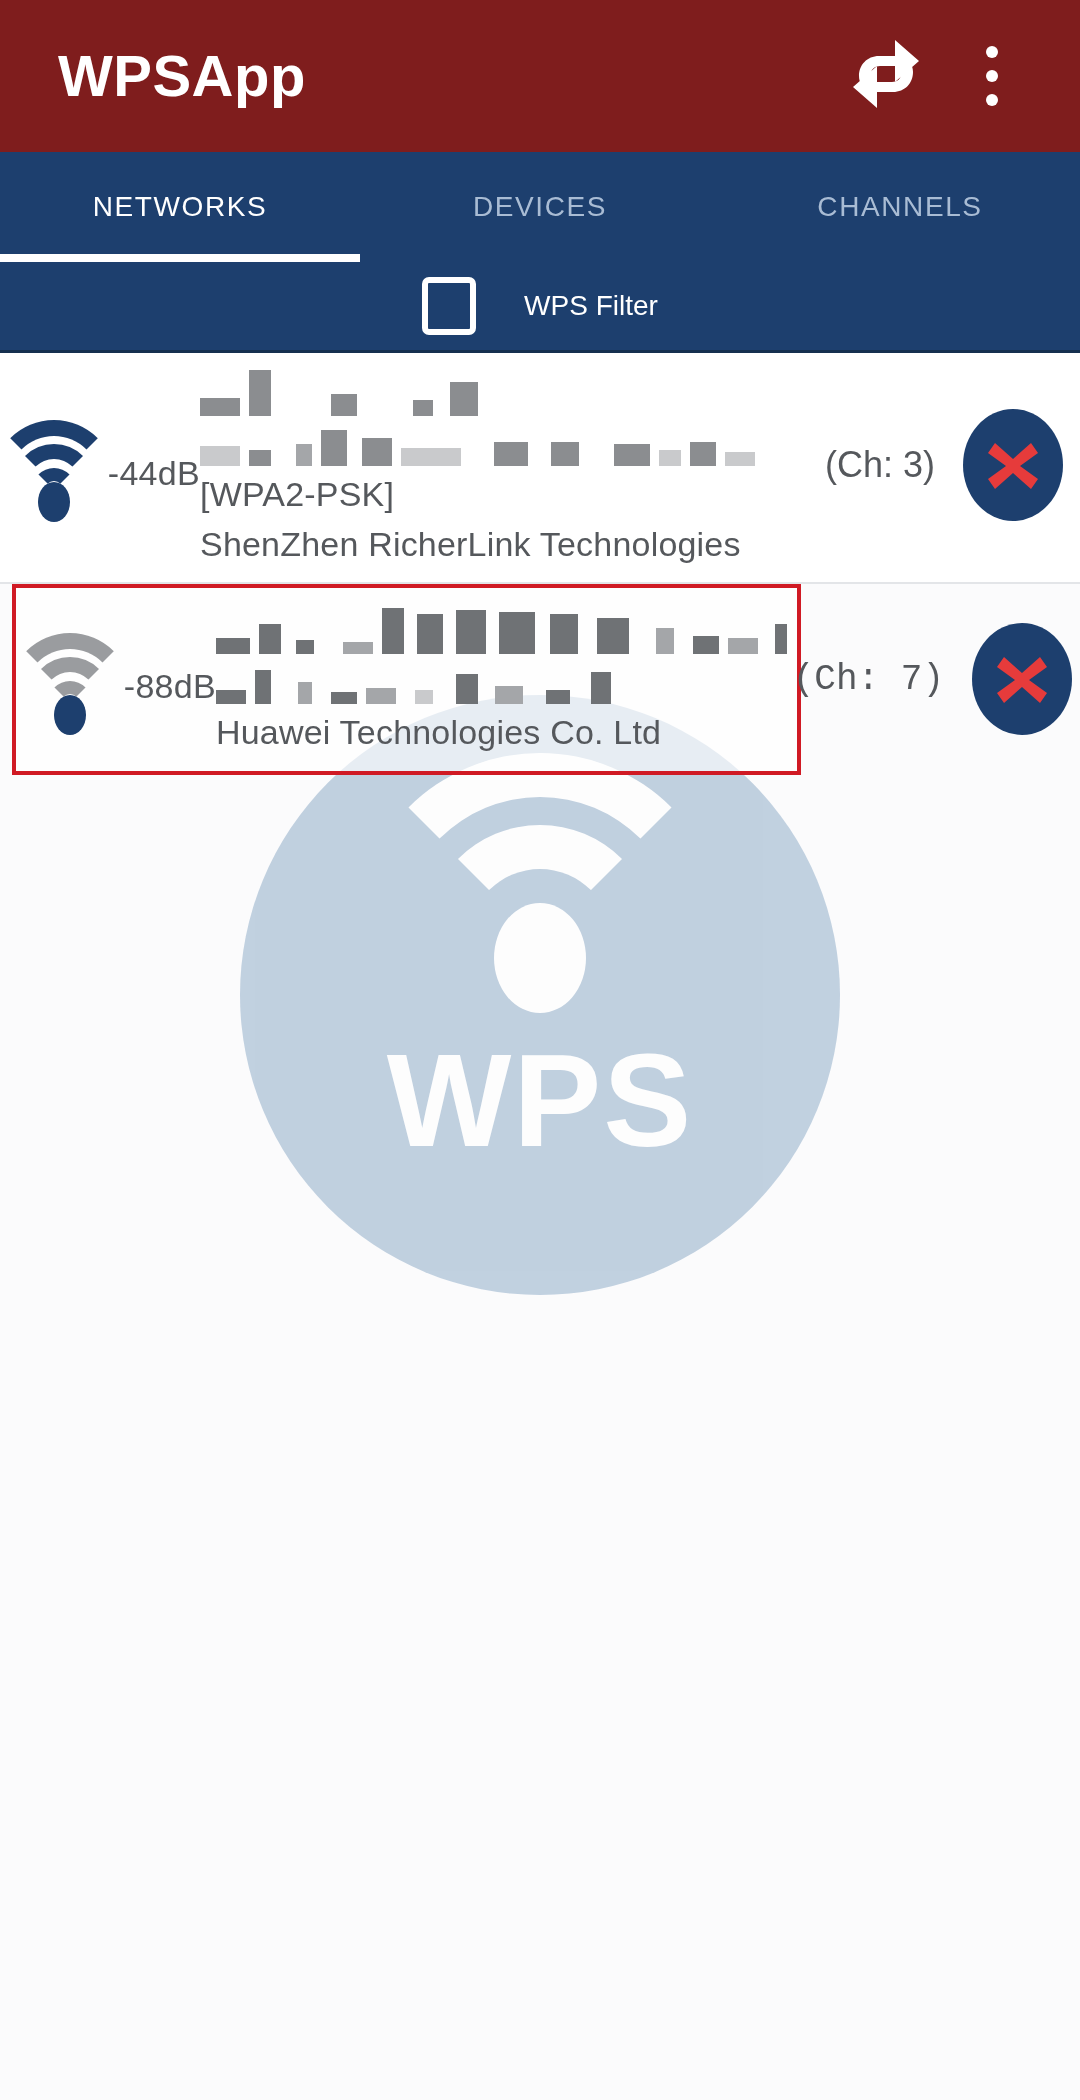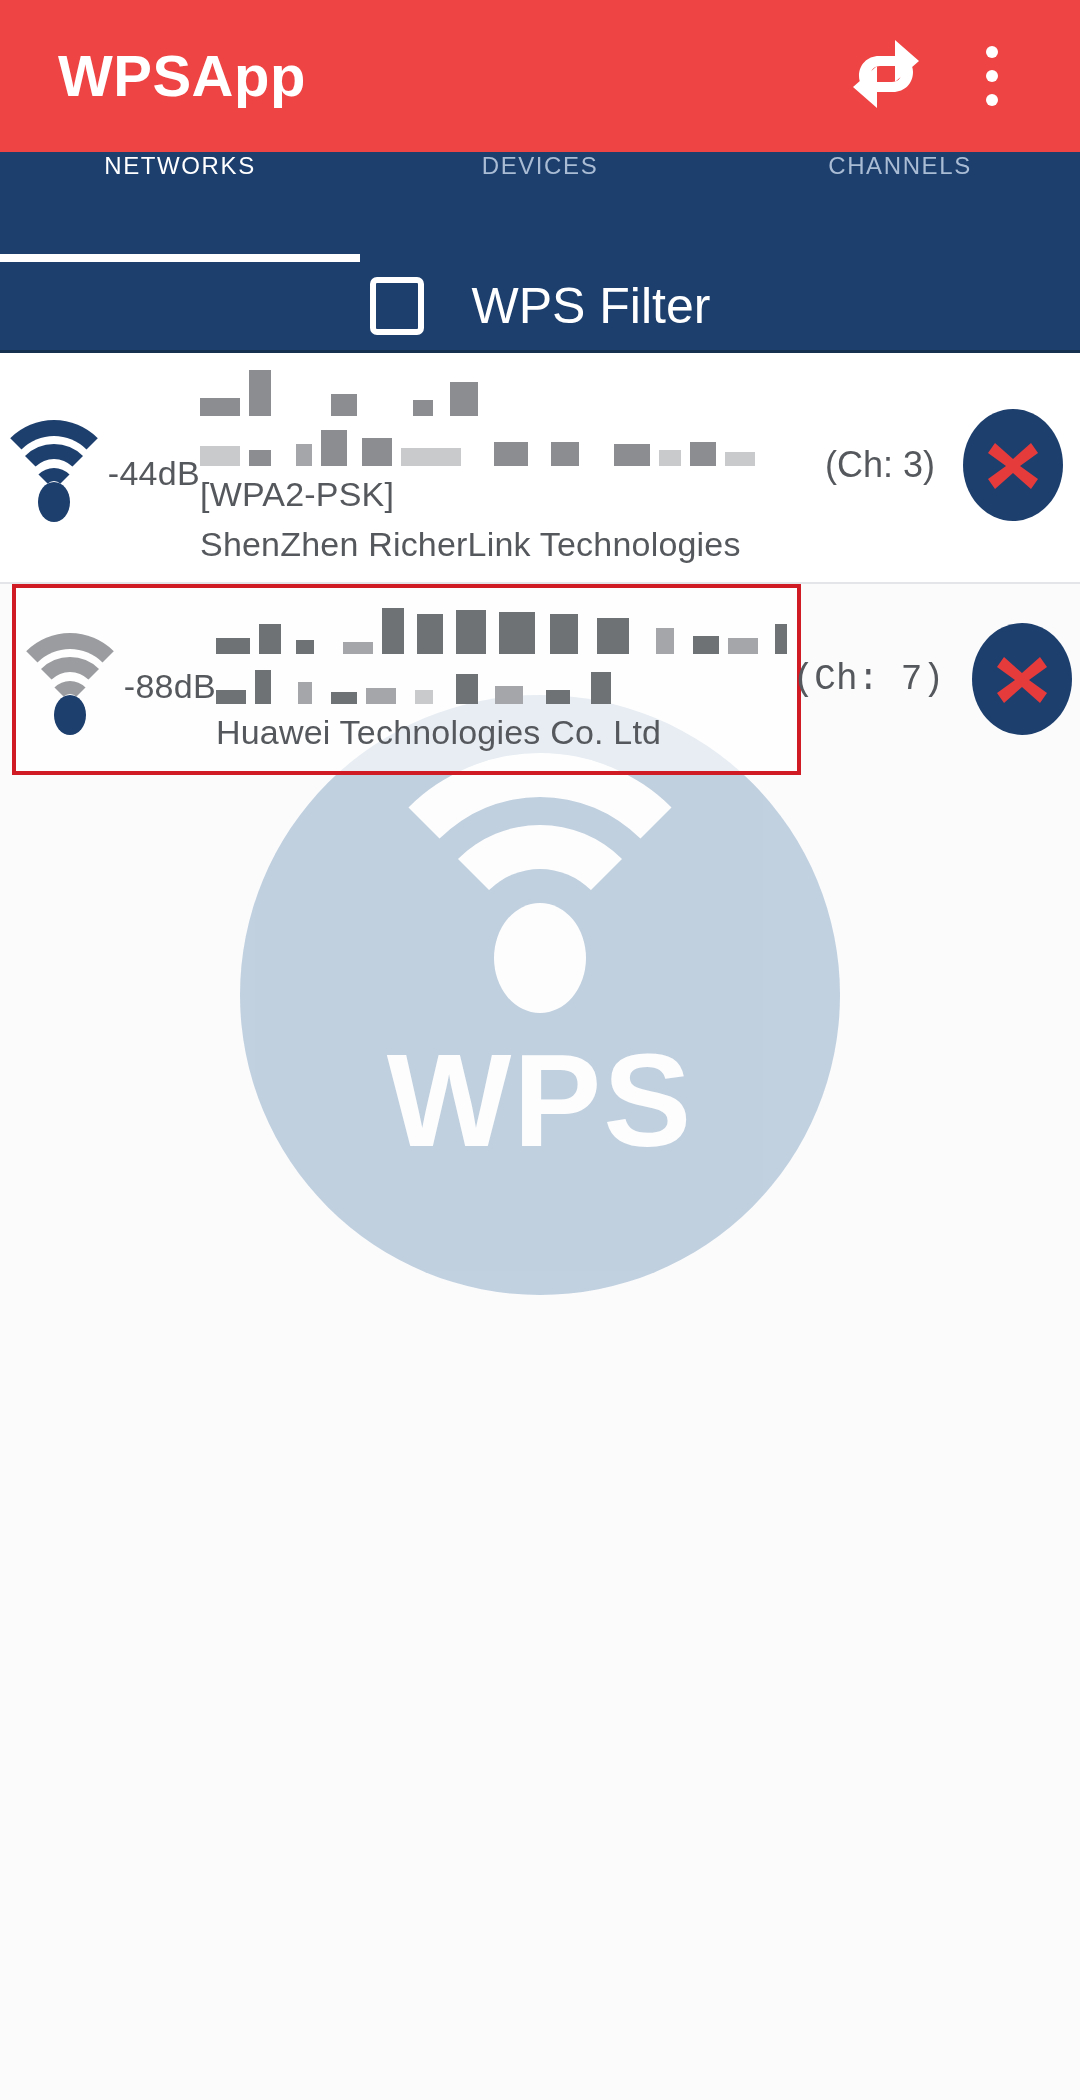--- a/index.html
+++ b/index.html
@@ -10,21 +10,21 @@
     width: 1080px;
     height: 2100px;
     background: #ffffff;
     font-family: "Liberation Sans", sans-serif;
     overflow: hidden;
     position: relative;
   }
 
   
   .appbar {
-    background: #ef4444;
+    background: #7f1d1d;
     height: 152px;
     display: flex;
     align-items: center;
     padding: 0 44px 0 58px;
     box-sizing: border-box;
     position: relative;
     z-index: 5;
   }
   .app-title {
     color: #ffffff;
@@ -67,24 +67,24 @@
   .tabbar {
     background: #1d3f6e;
     display: flex;
     height: 110px;
     position: relative;
     z-index: 5;
   }
   .tab {
     flex: 1;
     display: flex;
-    align-items: flex-start;
+    align-items: center;
     justify-content: center;
     color: #a9bcd4;
-    font-size: 24px;
+    font-size: 28px;
     letter-spacing: 1.6px;
     cursor: pointer;
     position: relative;
     box-sizing: border-box;
   }
   .tab.active {
     color: #ffffff;
   }
   .tab.active::after {
     content: "";
@@ -110,21 +110,21 @@
   .checkbox {
     width: 54px;
     height: 58px;
     border: 6px solid #ffffff;
     border-radius: 7px;
     box-sizing: border-box;
     cursor: pointer;
   }
   .filter-label {
     color: #ffffff;
-    font-size: 50px;
+    font-size: 28px;
     margin-left: 20px;
   }
 
   
   .content {
     position: absolute;
     top: 350px;
     left: 0;
     right: 0;
     bottom: 0;

